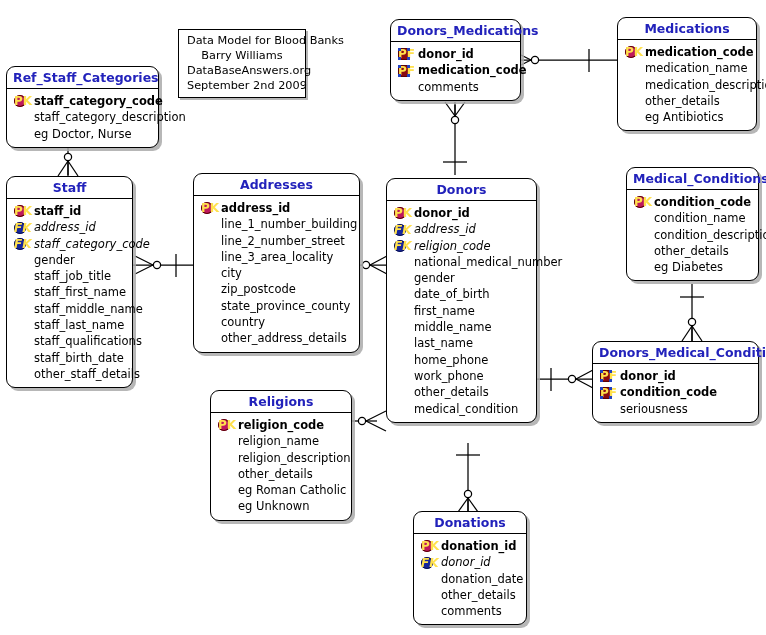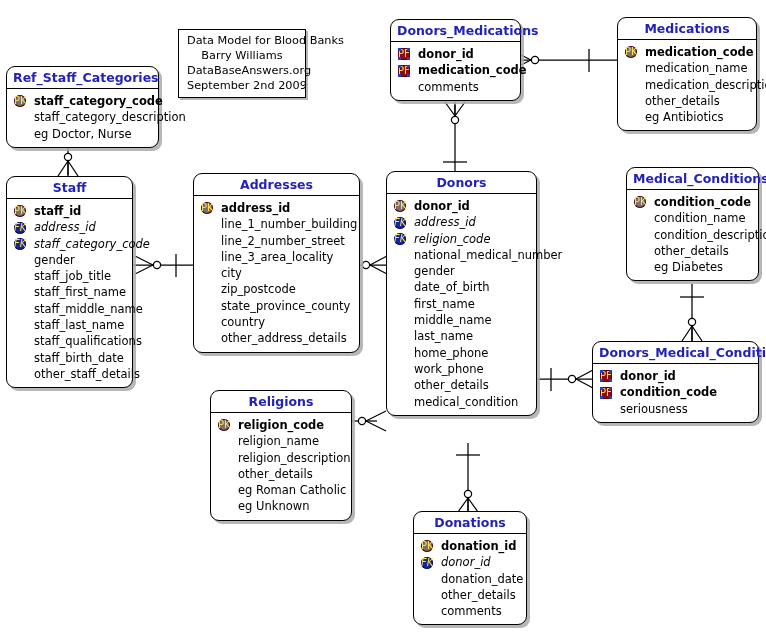--- a/index.html
+++ b/index.html
@@ -50,29 +50,29 @@
   }
   .attr.pk { font-weight: bold; }
   .attr.fk { font-style: italic; }
   
   .keybadge {
     position: absolute;
     left: 2px;
     top: 2.3px;
     width: 12px;
     height: 12px;
-    font-size: 10px;
-    font-weight: normal;
+    font-size: 12px;
+    font-weight: bold;
     line-height: 12px;
     text-align: center;
     color: #ffe14d;
     font-family: "DejaVu Sans", "Liberation Sans", sans-serif;
   }
   .keybadge.pk {
-    background: #737373;
+    background: #be185d;
     border-radius: 50%;
     box-shadow: inset 0 0 0 1px #5b0206;
   }
   .keybadge.fk {
     background: #17269c;
     border-radius: 50%;
     box-shadow: inset 0 0 0 1px #0b1257;
   }
   .keybadge.pf {
     background: #8b0a10;
@@ -362,21 +362,21 @@
       </span>
       <span class="attr">
         <span>other_details</span>
       </span>
       <span class="attr">
         <span>eg Antibiotics</span>
       </span>
     </div>
   </div>
 
-  <div class="entity" style="left:386px; top:171px; width:151px;">
+  <div class="entity" style="left:386px; top:178px; width:151px;">
     <div class="entity-title">Donors</div>
     <div class="entity-body">
       <span class="attr pk">
         <span class="keybadge pk">PK</span>
         <span>donor_id</span>
       </span>
       <span class="attr fk">
         <span class="keybadge fk">FK</span>
         <span>address_id</span>
       </span>

